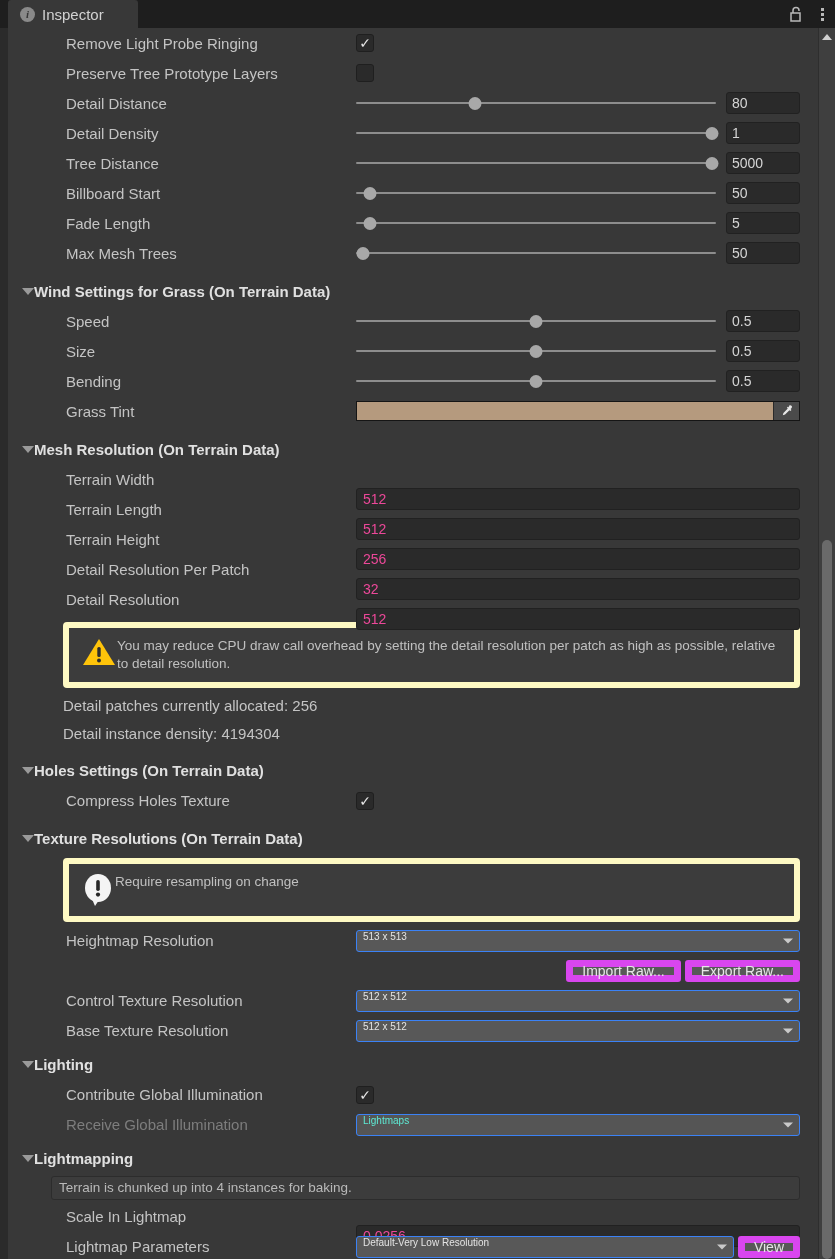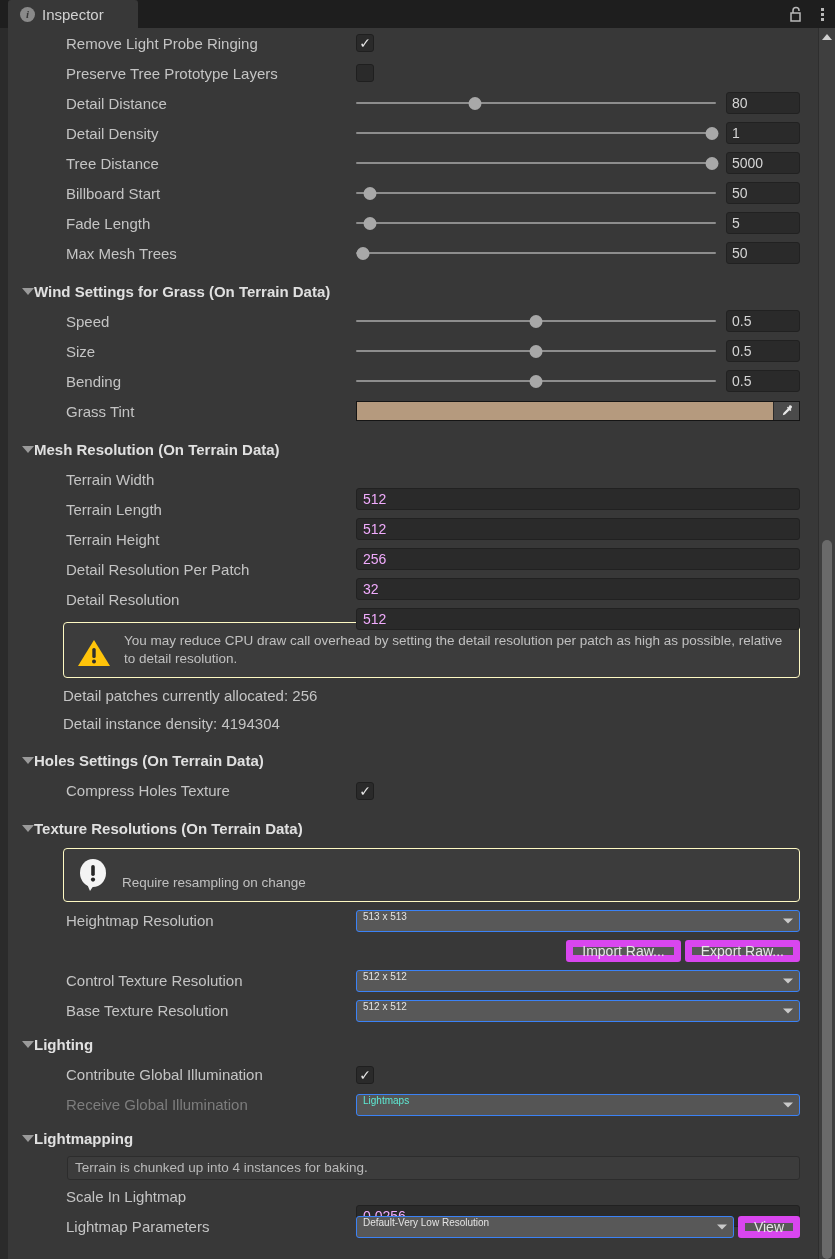--- a/index.html
+++ b/index.html
@@ -112,21 +112,21 @@
     flex: 0 0 74px; height: 22px;
     background: #2a2a2a; border: 1px solid #212121; border-radius: 3px;
     color: #d6d6d6; font-size: 14px;
     display: flex; align-items: center; padding: 0 5px;
   }
 
   
   .textfield {
     flex: 1 1 auto; height: 22px;
     background: #2a2a2a; border: 1px solid #212121; border-radius: 3px;
-    color: #f0abfc; font-size: 14px;
+    color: #ec4899; font-size: 14px;
     display: flex; align-items: center; padding: 0 6px; margin-top: 39px;
   }
 
   
   .dropdown {
     flex: 1 1 auto; height: 22px;
     background: #585858; border: 1px solid #3b82f6; border-radius: 3px;
     color: #e4e4e4; font-size: 10px;
     display: flex; align-items: flex-start; padding: 0 6px;
     position: relative;
@@ -159,35 +159,35 @@
   }
   .tri {
     width: 0; height: 0;
     border-left: 6px solid transparent; border-right: 6px solid transparent;
     border-top: 7px solid #9a9a9a;
   }
 
   
   .helpbox {
     margin: 4px 18px 4px 55px;
-    background: #3c3c3c; border: 1px solid #fef9c3; border-radius: 4px;
-    display: flex; align-items: flex-end; gap: 12px;
+    background: #3c3c3c; border: 6px solid #fef9c3; border-radius: 4px;
+    display: flex; align-items: flex-start; 
     padding: 9px 12px; min-height: 52px;
   }
   .helpbox .msg { color: #c0c0c0; font-size: 13.5px; line-height: 1.32; }
   .hb-warn-icon { flex: 0 0 36px; display: flex; align-items: center; justify-content: center; }
   .hb-info-icon { flex: 0 0 34px; display: flex; align-items: center; justify-content: center; }
 
   .infoline {
     height: 28px; display: flex; align-items: center;
     padding-left: 55px; color: #c4c4c4; font-size: 15px;
   }
 
   .plainbox {
-    margin: 2px 18px 2px 59px; height: 24px;
+    margin: 2px 18px 2px 43px; height: 24px;
     background: #3c3c3c; border: 1px solid #2c2c2c; border-radius: 3px;
     display: flex; align-items: center; padding: 0 7px;
     color: #b9b9b9; font-size: 13.5px; text-align: center;
   }
 
   .btnrow { height: 30px; display: flex; align-items: center; justify-content: flex-end;
             padding-right: 18px; gap: 4px; }
   .btn {
     height: 22px; background: #585858; border: 7px solid #d946ef; border-radius: 3px;
     color: #e6e6e6; font-size: 14px;

